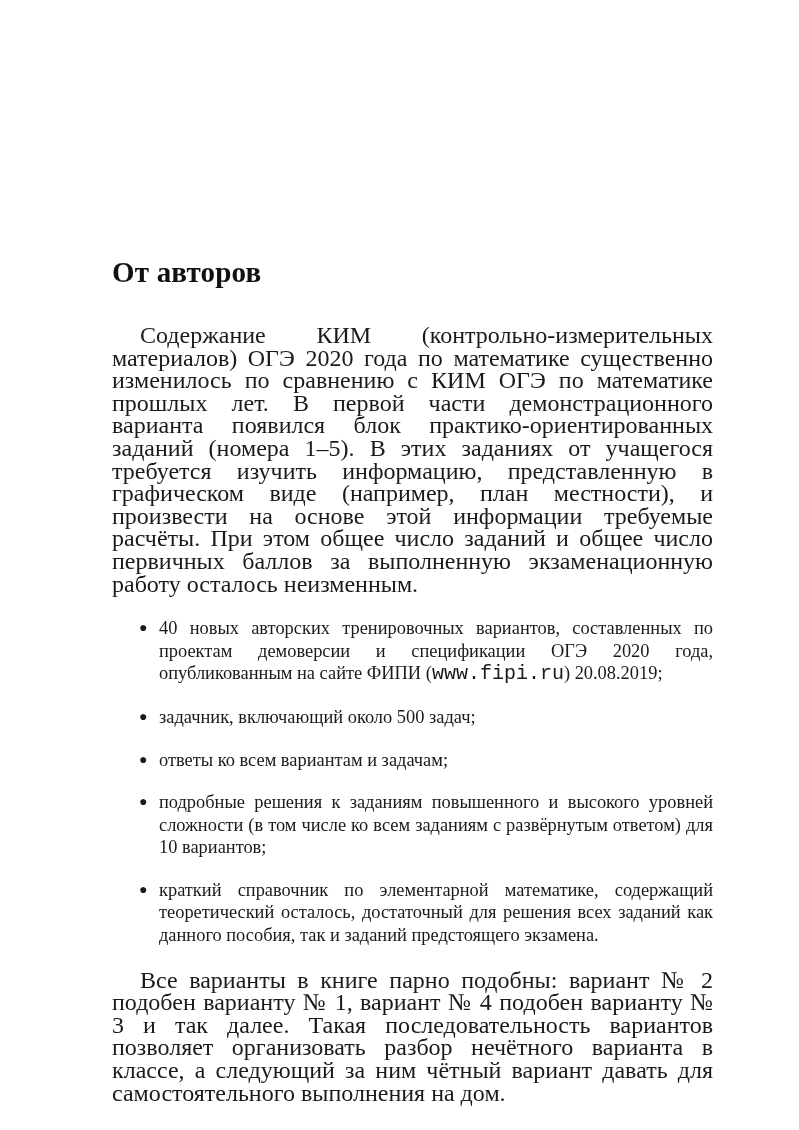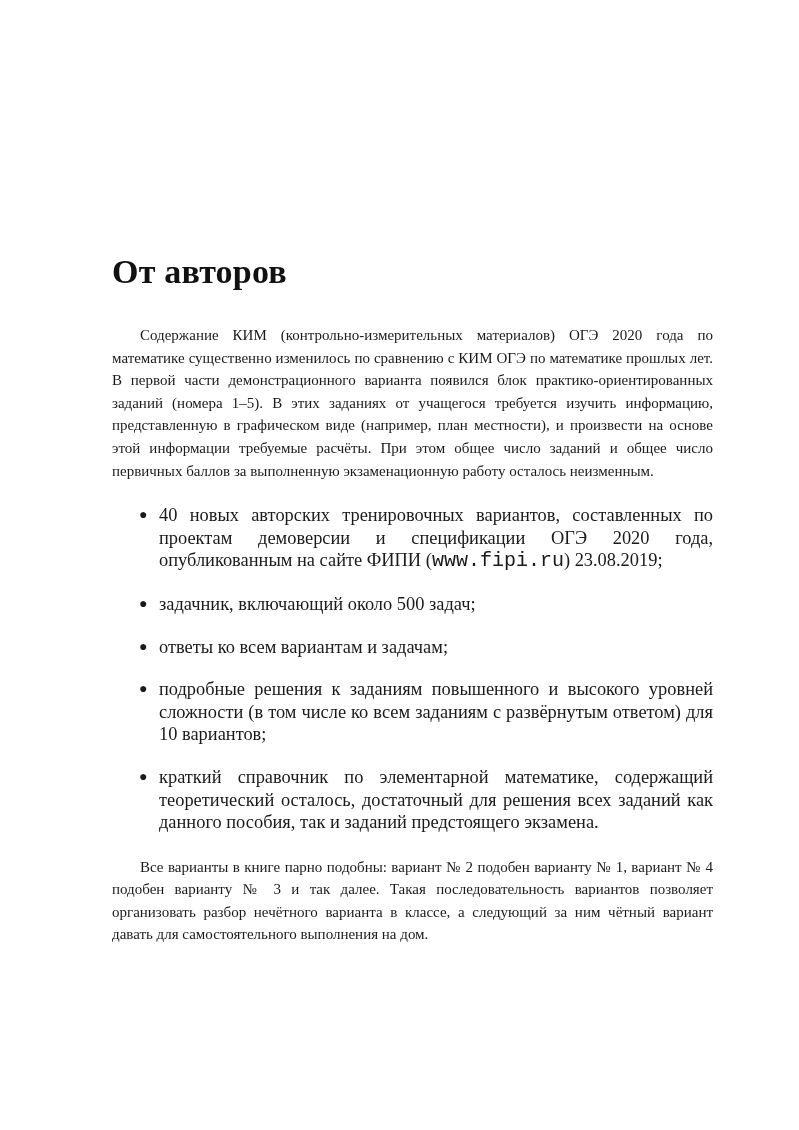--- a/index.html
+++ b/index.html
@@ -17,29 +17,29 @@
     }
     .page {
       position: absolute;
       left: 112px;
       top: 252px;
       width: 601px;
     }
     h1.title {
       font-family: "Liberation Serif", "DejaVu Serif", serif;
       font-weight: bold;
-      font-size: 34px;
+      font-size: 29px;
       line-height: 40px;
       margin: 0 0 32px 0;
       letter-spacing: 0.2px;
       color: #111;
     }
     p.para {
       margin: 0;
-      font-size: 15px;
+      font-size: 24px;
       line-height: 22.6px;
       text-align: justify;
       text-indent: 28px;
       hyphens: manual;
     }
     ul.features {
       list-style: none;
       margin: 22px 0 22px 0;
       padding: 0;
     }
@@ -68,21 +68,21 @@
 <body>
 
 <div class="page">
   <h1 class="title">От авторов</h1>
 
   <p class="para">Содержание КИМ (контрольно-измерительных материалов) ОГЭ 2020 года по математике существенно изменилось по сравнению с КИМ ОГЭ по математике прошлых лет. В первой части демонстрационного варианта появился блок практико-ориентированных заданий (номера 1–5). В этих заданиях от учащегося требуется изучить информацию, представленную в графическом виде (например, план местности), и произвести на основе этой информации требуемые расчёты. При этом общее число заданий и общее число первичных баллов за выполненную экзаменационную работу осталось неизменным.</p>
 
   <ul class="features">
     <li>
       <span class="bullet">●</span>
-      <span>40 новых авторских тренировочных вариантов, составленных по проектам демоверсии и спецификации ОГЭ 2020 года, опубликованным на сайте ФИПИ (</span><span class="mono">www.fipi.ru</span><span>) 23.08.2019;</span>
+      <span>40 новых авторских тренировочных вариантов, составленных по проектам демоверсии и спецификации ОГЭ 2020 года, опубликованным на сайте ФИПИ (</span><span class="mono">www.fipi.ru</span><span>) 20.08.2019;</span>
     </li>
     <li>
       <span class="bullet">●</span>
       <span>задачник, включающий около 500 задач;</span>
     </li>
     <li>
       <span class="bullet">●</span>
       <span>ответы ко всем вариантам и задачам;</span>
     </li>
     <li>

